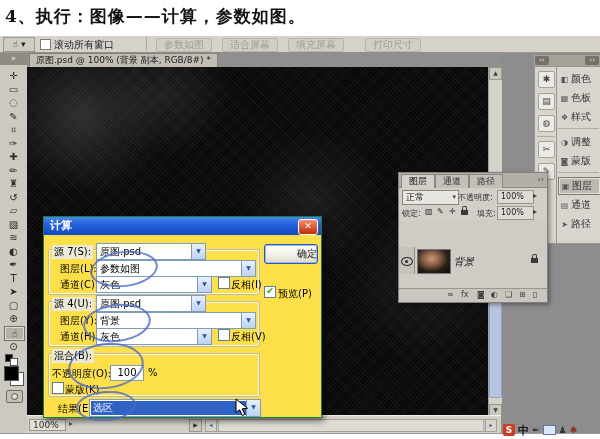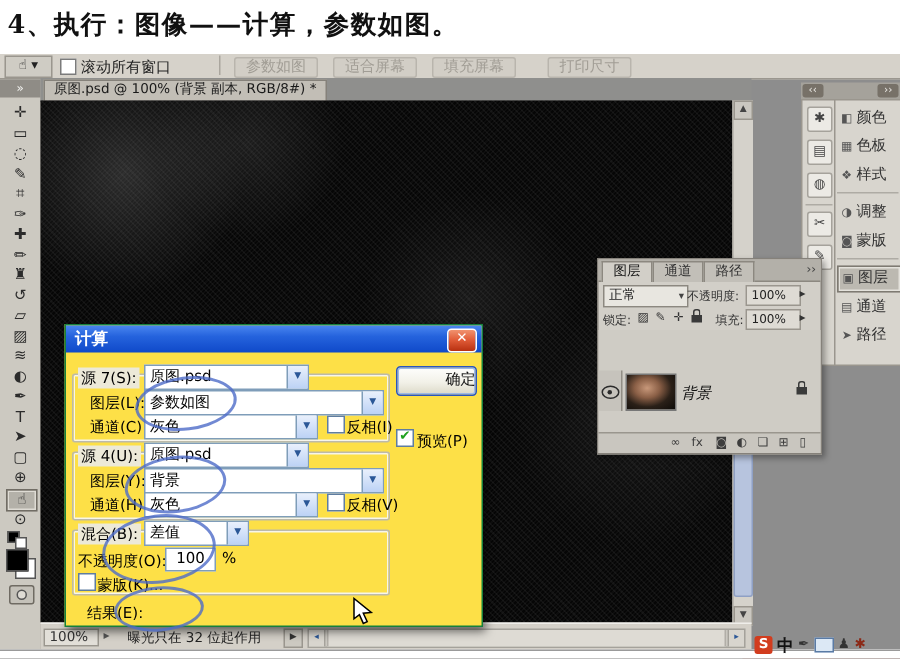--- a/index.html
+++ b/index.html
@@ -224,21 +224,20 @@
 </div>
 <div class="canvas"></div>
 <div class="vscroll"></div>
 <div class="vs-arrow" style="top:67px">▲</div>
 <div class="vs-thumb"></div>
 <div class="vs-arrow" style="top:404px">▼</div>
 
 <div class="statusbar">
   <div class="zoom-box">100%</div>
   <div class="sb-icon">▸</div>
-  <div class="sb-msg">曝光只在 32 位起作用</div>
   <div class="sb-btn">▶</div>
   <div class="hscroll">
     <div class="hs-arrow" style="left:0;border-right:1px solid #a5a29b">◂</div>
     <div class="hs-thumb"></div>
     <div class="hs-arrow" style="right:0;border-left:1px solid #a5a29b">▸</div>
   </div>
 </div>
 
 <div class="dock-header">
   <div class="dock-grip" style="left:1px">‹‹</div>
@@ -342,31 +341,31 @@
   <div class="dlabel" style="left:16px;top:113px">通道(H):</div>
   <div class="combo" style="left:52px;top:111px;width:114px">
       <span class="cval">灰色</span>
       <span class="carr">▼</span>
     </div>
   <div class="xpcb" style="left:174px;top:112px"></div>
   <div class="dlabel" style="left:187px;top:113px">反相(V)</div>
 
   <div class="grp" style="left:4px;top:136px;width:210px;height:42px"></div>
   <div class="dlabel" style="left:8px;top:132px;background:#ece9d8;padding:0 2px">混合(B):</div>
-  <div class="combo" style="left:52px;top:130px;width:68px">
-      <span class="cval">差值</span>
-      <span class="carr">▼</span>
-    </div>
   <div class="dlabel" style="left:8px;top:150px">不透明度(O):</div>
   <div class="xpinput" style="left:66px;top:148px;width:32px">100</div>
   <div class="dlabel" style="left:104px;top:150px">%</div>
   <div class="xpcb" style="left:8px;top:165px"></div>
   <div class="dlabel" style="left:21px;top:166px">蒙版(K)...</div>
 
   <div class="dlabel" style="left:14px;top:185px">结果(E):</div>
+  <div class="combo hl" style="left:45px;top:182px;width:170px;height:16px">
+      <span class="cval">选区</span>
+      <span class="carr" style="line-height:14px">▼</span>
+    </div>
 
   <div class="xpbtn default" style="left:220px;top:27px">确定</div>
   <div class="xpcb" style="left:220px;top:69px">✔</div>
   <div class="dlabel" style="left:234px;top:70px">预览(P)</div>
 
   <div class="ann" style="left:46px;top:34px;width:64px;height:32px"></div>
   <div class="ann" style="left:39px;top:87px;width:64px;height:34px"></div>
   <div class="ann" style="left:24px;top:126px;width:72px;height:42px"></div>
   <div class="ann" style="left:32px;top:174px;width:56px;height:26px;transform:rotate(-4deg)"></div>
 </div>

